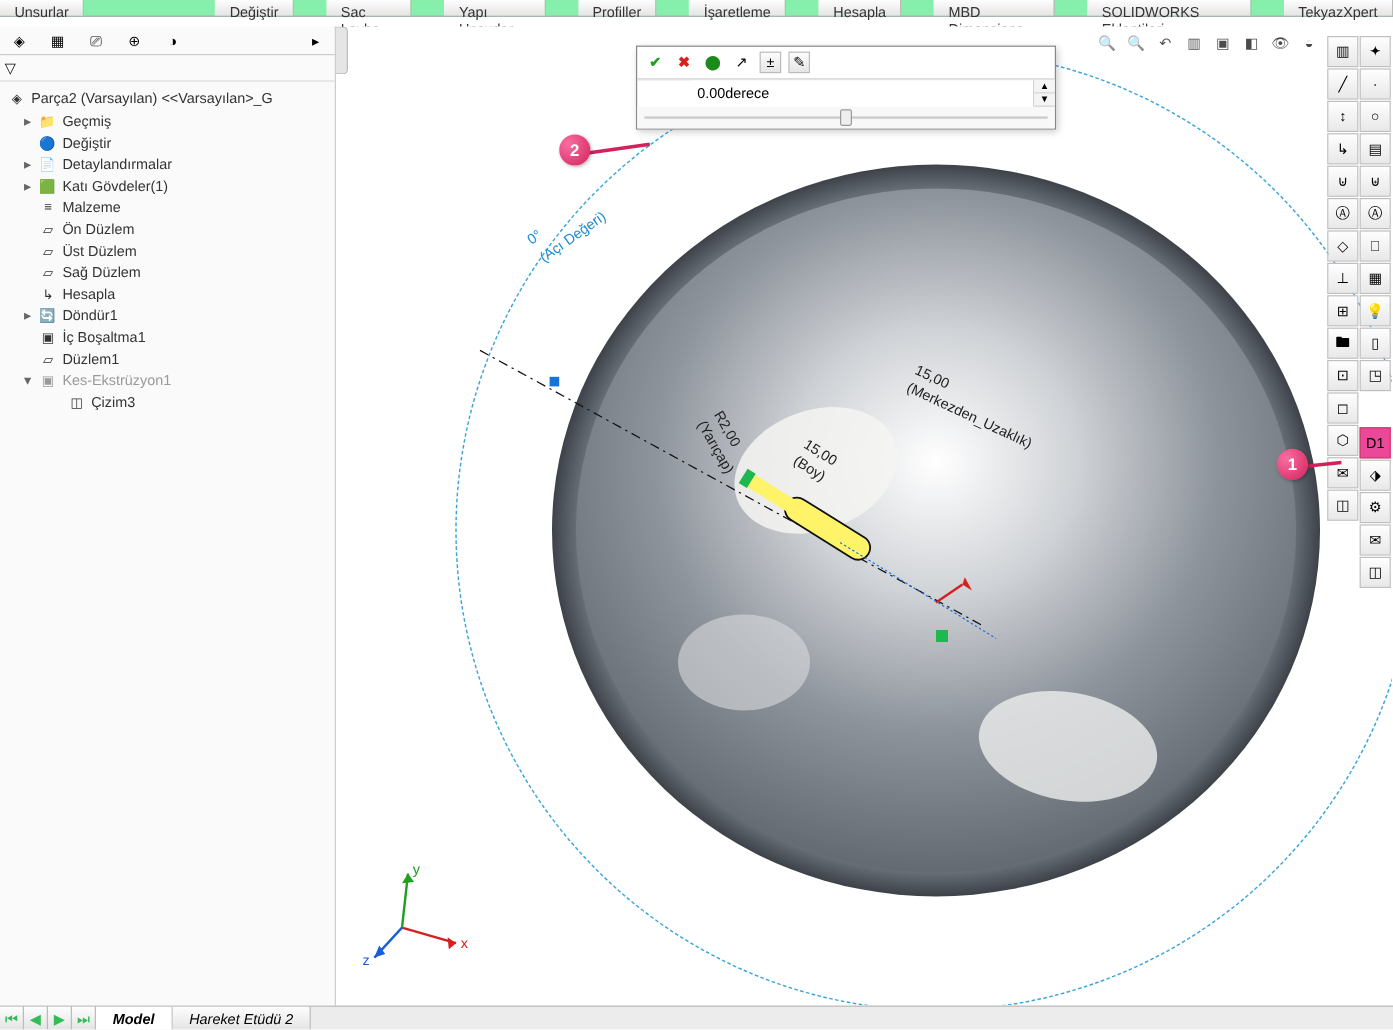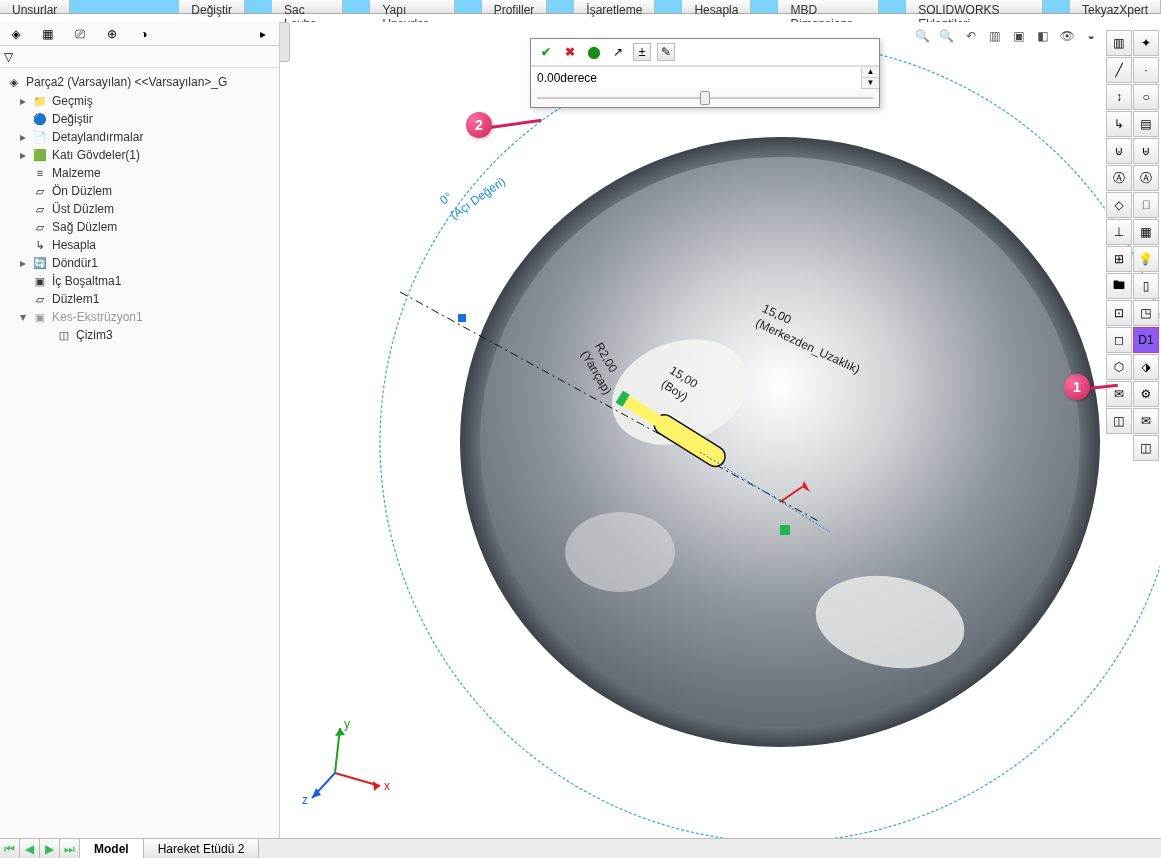--- a/index.html
+++ b/index.html
@@ -1,19 +1,19 @@
 <!DOCTYPE html>
 <html><head>
 <meta charset="utf-8">
 <style>
   * { box-sizing: border-box; margin: 0; padding: 0; font-family: "Segoe UI", Tahoma, sans-serif; font-size: 12px; }
   body { width: 1161px; height: 858px; overflow: hidden; background: #fff; position: relative; }
 
   
-  .top-tabs { display: flex; height: 14px; background: #7dd3fc; border-bottom: 1px solid #aaa; gap: 27px; }
+  .top-tabs { display: flex; height: 14px; background: #86efac; border-bottom: 1px solid #aaa; gap: 27px; }
   .top-tabs .tab { padding: 3px 12px; border-right: 1px solid #bbb; background: linear-gradient(#fdfdfd,#e5e5e5); cursor: pointer; color: #333; }
   .top-tabs .tab.active { background: #fff; border-bottom: 1px solid #fff; font-weight: 400; margin-top: 44px; }
 
   
   .left-panel { position: absolute; top: 22px; left: 0; width: 280px; bottom: 20px; background: #fafafa; border-right: 1px solid #ccc; display: flex; flex-direction: column; }
   .left-toolbar { height: 24px; display: flex; align-items: center; border-bottom: 1px solid #ccc; padding: 2px 4px; gap: 8px; }
   .left-toolbar .tbtn { width: 24px; height: 20px; display: flex; align-items: center; justify-content: center; }
   .filter-row { height: 22px; border-bottom: 1px solid #ddd; display: flex; align-items: center; padding: 0 4px; }
   .tree { flex: 1; overflow: auto; padding: 4px 2px; }
   .tree-root { display: flex; align-items: center; gap: 4px; padding: 2px 4px; color: #333; }
@@ -31,52 +31,52 @@
   .viewport svg.model { position: absolute; top: 0; left: 0; }
 
   
   .hud-toolbar { position: absolute; top: 4px; right: 60px; display: flex; gap: 4px; }
   .hud-toolbar .hbtn { width: 20px; height: 20px; display: flex; align-items: center; justify-content: center; opacity: .7; }
 
   
   .right-toolbars { position: absolute; top: 30px; right: 2px; display: flex; gap: 1px; }
   .rtcol { display: flex; flex-direction: column; gap: 1px; }
   .rtcol .btn { width: 26px; height: 26px; background: linear-gradient(#fefefe,#e8e8e8); border: 1px solid #bfbfbf; display: flex; align-items: center; justify-content: center; cursor: pointer; }
-  .rtcol .btn.active { background: #8b5cf6; border-color: #d23b6b; }
+  .rtcol .btn.active { background: #ec4899; border-color: #d23b6b; margin-top: 29px; }
 
   
   .modify { position: absolute; top: 16px; left: 240px; width: 350px; background: #fff; border: 1px solid #888; box-shadow: 2px 2px 6px rgba(0,0,0,.2); }
   .modify .titlebar { padding: 6px 8px; color: #555; border-bottom: 1px solid #ddd; font-size: 13px; }
   .modify .btnrow { display: flex; gap: 6px; padding: 4px 6px; align-items: center; border-bottom: 1px solid #ddd; }
   .modify .btnrow .b { width: 18px; height: 18px; display: inline-flex; align-items: center; justify-content: center; }
   .modify .btnrow .b.box { background: linear-gradient(#fdfdfd,#e5e5e5); border: 1px solid #bbb; }
   .modify .namefield { border: 2px solid #d23b6b; background: #fff3f6; padding: 4px 6px; color: #cc2b60; font-size: 12px; }
   .modify .valuefield { display: flex; border-top: 1px solid #ddd; }
-  .modify .valuefield input { flex: 1; border: none; padding: 4px 6px; outline: none; }
+  .modify .valuefield input { flex: 1; border: none; padding: 4px 6px; outline: none; margin-left: 44px; }
   .modify .spinners { width: 18px; display: flex; flex-direction: column; border-left: 1px solid #ccc; }
   .modify .spinners div { flex: 1; text-align: center; font-size: 8px; background: #f4f4f4; border-bottom: 1px solid #ccc; }
   .modify .slider { height: 18px; position: relative; background: #f8f8f8; }
   .modify .slider .track { position: absolute; top: 8px; left: 6px; right: 6px; height: 2px; background: #ccc; }
   .modify .slider .thumb { position: absolute; top: 2px; left: 50%; transform: translateX(-50%); width: 10px; height: 14px; background: #eee; border: 1px solid #999; border-radius: 2px; }
 
   
   .callout { position: absolute; width: 26px; height: 26px; border-radius: 50%; background: radial-gradient(circle at 30% 30%, #f96ea0, #d2225c); color: #fff; font-weight: bold; font-size: 14px; display: flex; align-items: center; justify-content: center; box-shadow: 1px 1px 3px rgba(0,0,0,.3); }
   .callout-line { position: absolute; height: 3px; background: #d2225c; transform-origin: left center; }
 
   
   .dim-text { position: absolute; color: #222; font-size: 14px; white-space: nowrap; }
 
   
   .triad { position: absolute; bottom: 30px; left: 10px; }
 
   
   .bottom-bar { position: absolute; left: 0; right: 0; bottom: 0; height: 20px; background: #ececec; border-top: 1px solid #bbb; display: flex; align-items: stretch; }
   .bottom-bar .navbtns { display: flex; }
   .bottom-bar .navbtns div { width: 20px; display: flex; align-items: center; justify-content: center; border-right: 1px solid #bbb; background: linear-gradient(#fdfdfd,#e4e4e4); color: #3b5; }
-  .bottom-bar .btab { padding: 2px 14px; border-right: 1px solid #bbb; background: linear-gradient(#fdfdfd,#e4e4e4); display: flex; align-items: center; }
+  .bottom-bar .btab { padding: 2px 14px; border-right: 1px solid #bbb; background: linear-gradient(#fdfdfd,#e4e4e4); display: flex; align-items: center; font-style: italic; }
   .bottom-bar .btab.active { background: #fff; font-weight: bold; }
 </style>
 </head>
 <body>
 
 <div class="top-tabs">
   <div class="tab">Unsurlar</div>
   <div class="tab active">Çizim</div>
   <div class="tab">Değiştir</div>
   <div class="tab">Sac Levha</div>

